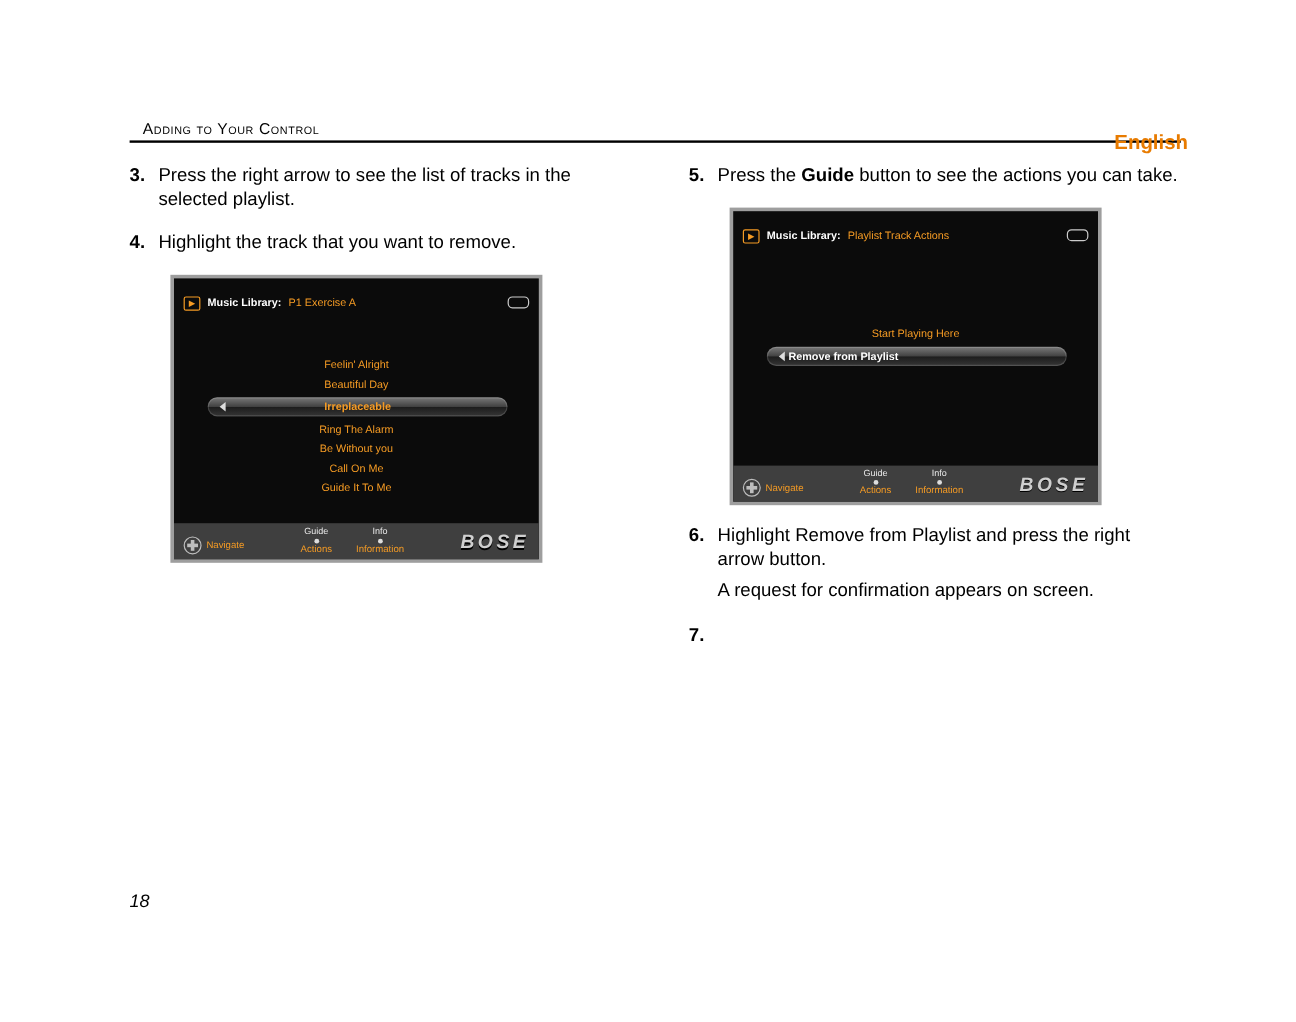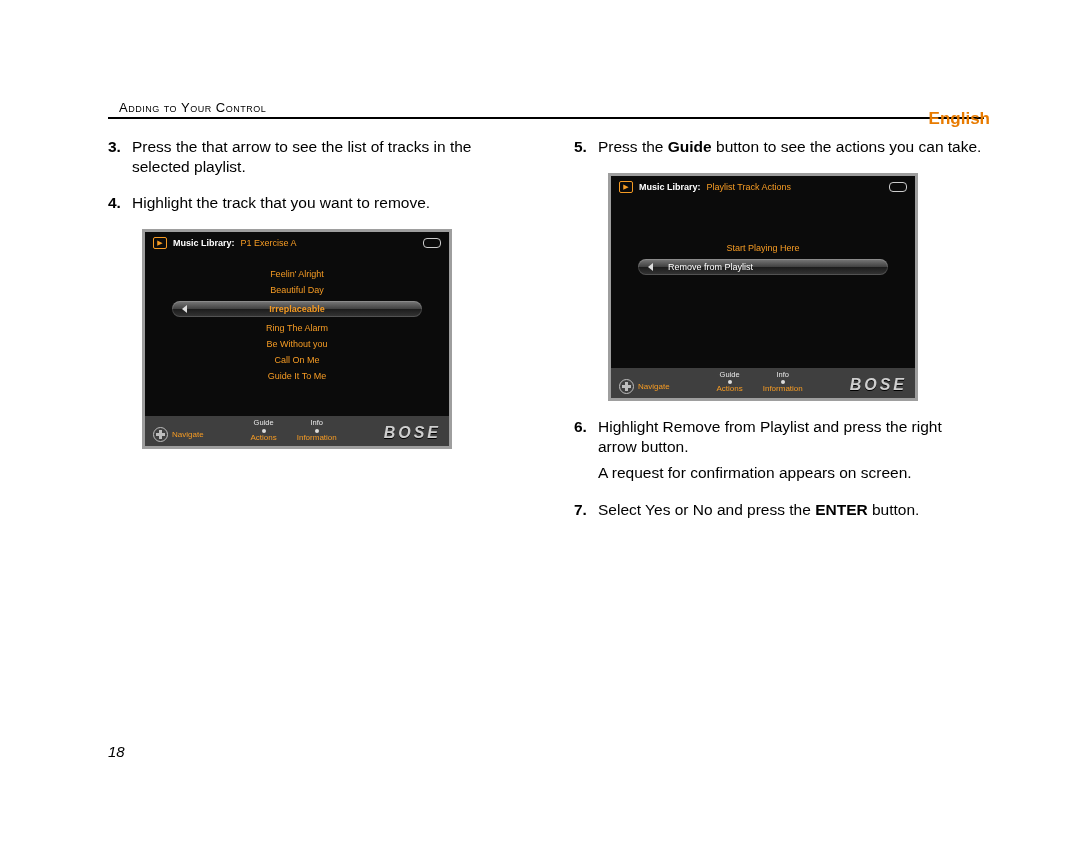--- a/index.html
+++ b/index.html
@@ -87,23 +87,22 @@
     box-sizing: border-box;
     font-family: Arial, Helvetica, sans-serif;
   }
   .device-inner {
     background: var(--screen-black);
     width: 100%;
     box-sizing: border-box;
   }
   .device-titlebar {
     display: flex;
-    align-items: center;
     gap: 6px;
-    padding: 5px 8px;
+    padding: 15px 8px;
     font-size: 9px;
     color: #fff;
   }
   .title-icon {
     width: 12px;
     height: 10px;
     border: 1px solid var(--orange-light);
     border-radius: 2px;
     display: flex;
     align-items: center;
@@ -130,21 +129,21 @@
     padding: 12px 18px 10px 18px;
     box-sizing: border-box;
   }
   .device-body.tall {
     min-height: 170px;
     padding-top: 42px;
   }
   .track-list {
     list-style: none;
     padding: 0;
-    margin: 0;
+    margin: 10px;
     font-size: 9px;
     color: var(--orange-light);
     text-align: center;
   }
   .track-list li {
     padding: 3px 0;
   }
   .track-list li.selected {
     position: relative;
   }
@@ -157,23 +156,23 @@
     border-radius: 8px;
     background: linear-gradient(#7a7a7a, #404040 50%, #1c1c1c 51%, #363636);
     box-shadow: inset 0 0 0 1px rgba(255,255,255,0.15);
     position: relative;
     color: var(--orange-light);
     font-weight: bold;
     font-size: 9px;
   }
   .track-list li.selected .pill.white {
     color: #fff;
-    font-weight: normal;
+    font-weight: bold;
     text-align: left;
-    padding-left: 30px;
+    padding-left: 18px;
     box-sizing: border-box;
   }
   .track-list li.selected .pill .chev {
     position: absolute;
     left: 10px;
     top: 50%;
     transform: translateY(-50%);
     width: 0;
     height: 0;
     border-top: 4px solid transparent;
@@ -264,21 +263,21 @@
   <div class="section-label">Adding to Your Control</div>
   <hr class="rule">
 
   <div class="cols">
 
     <div class="col">
       <ol class="steps">
         <li>
           <span class="num">3.</span>
           <span class="body">
-              <p>Press the that arrow to see the list of tracks in the selected playlist.</p>
+              <p>Press the right arrow to see the list of tracks in the selected playlist.</p>
             </span>
         </li>
         <li>
           <span class="num">4.</span>
           <span class="body">
               <p>Highlight the track that you want to remove.</p>
             </span>
         </li>
       </ol>
 
@@ -380,21 +379,20 @@
           <li>
             <span class="num">6.</span>
             <span class="body">
               <p>Highlight Remove from Playlist and press the right arrow button.</p>
               <p>A request for confirmation appears on screen.</p>
             </span>
           </li>
           <li>
             <span class="num">7.</span>
             <span class="body">
-              <p>Select Yes or No and press the <b>ENTER</b> button.</p>
             </span>
           </li>
         </ol>
     </div>
 
   </div>
 
   <div class="page-number">18</div>
 </div>
 

